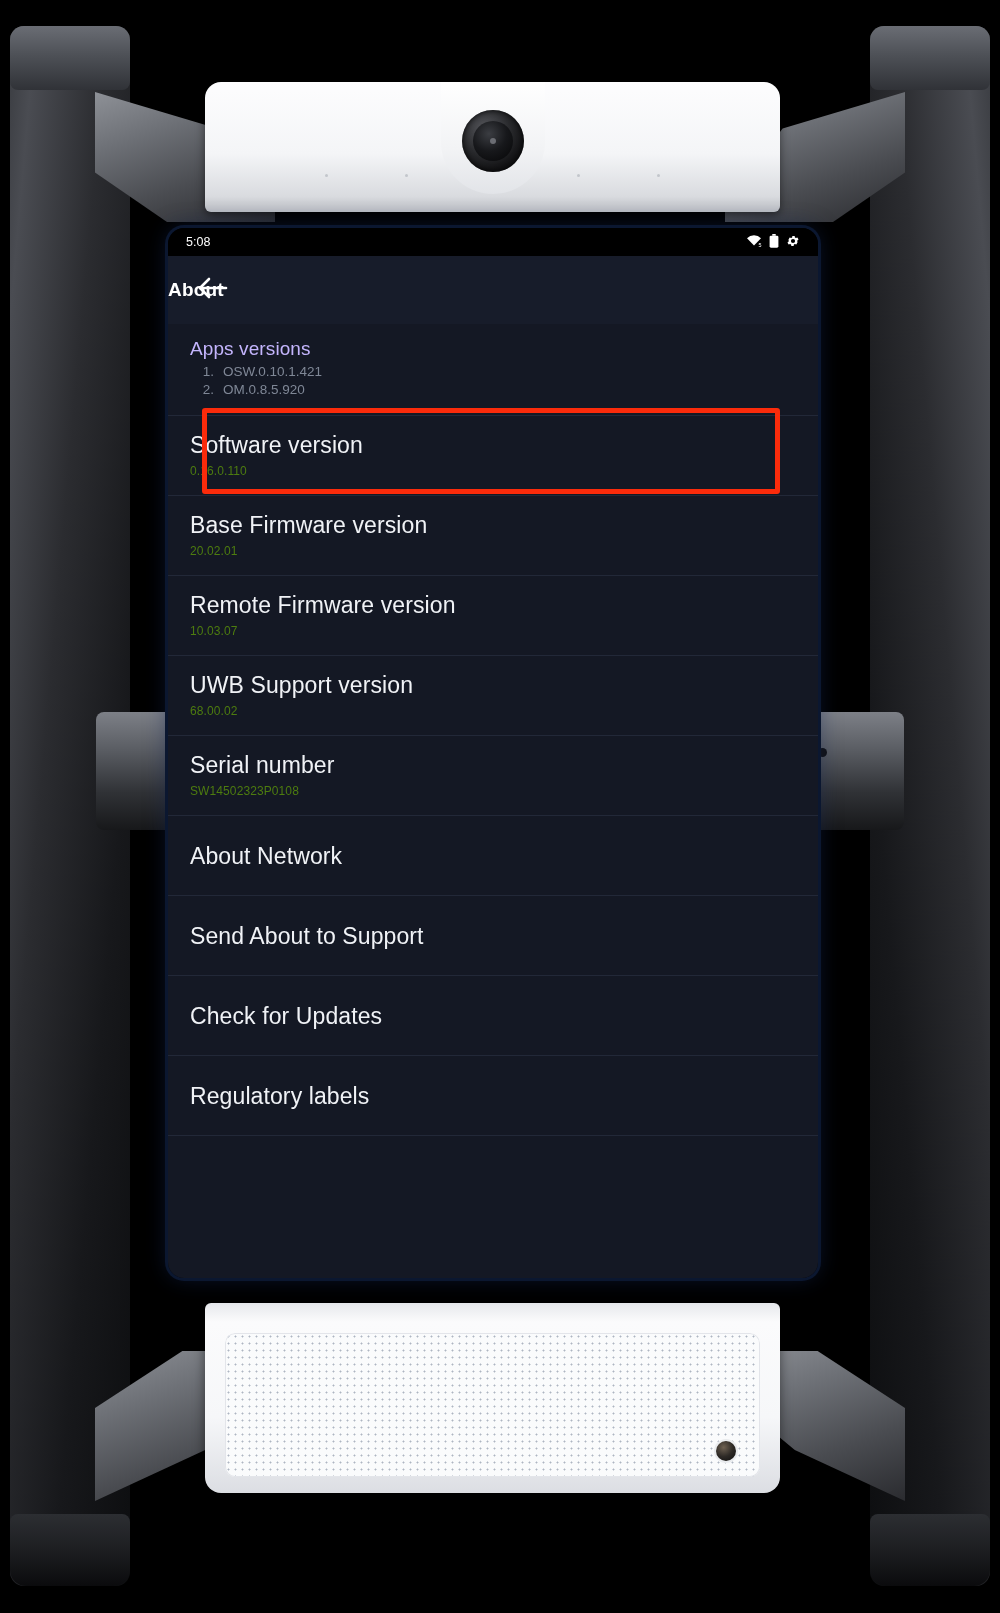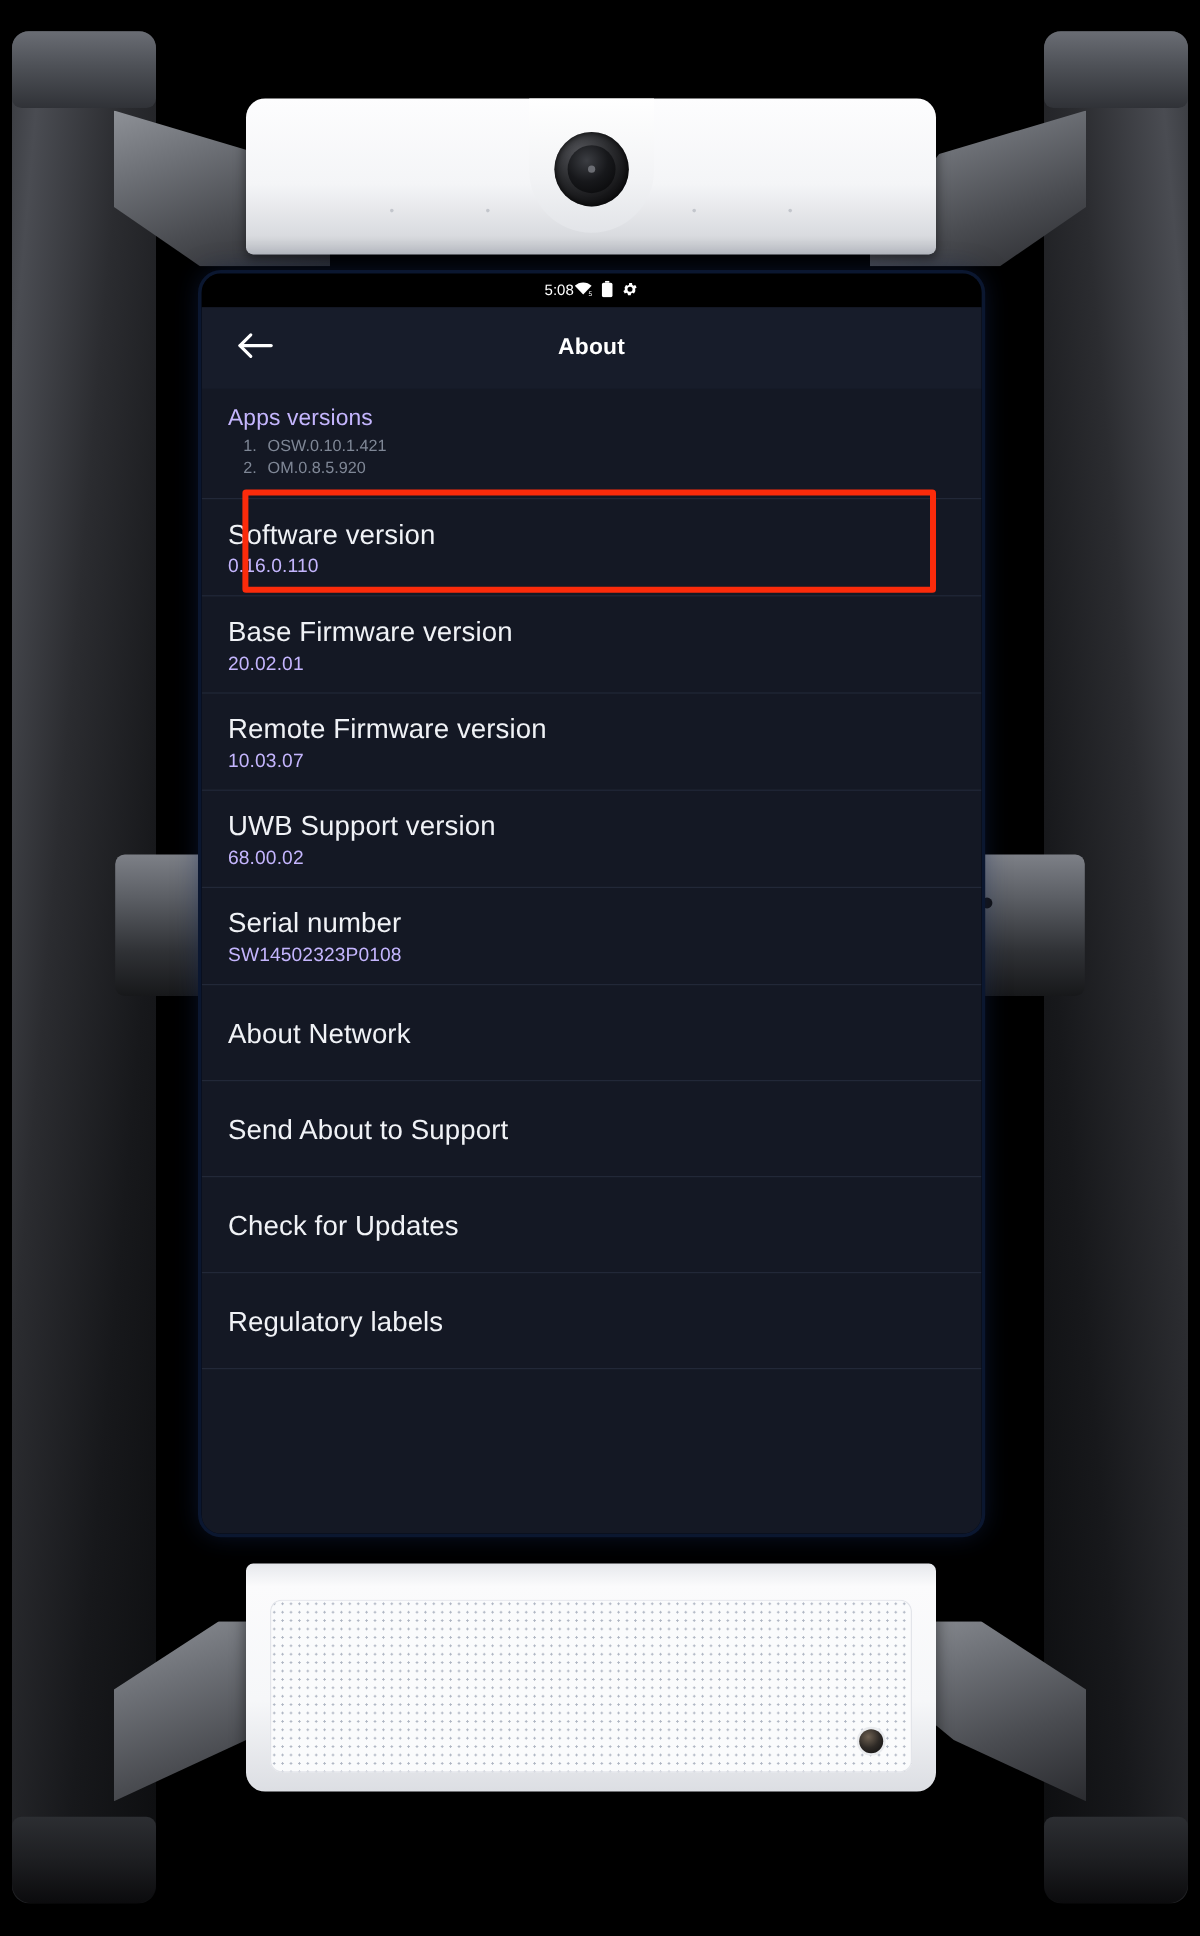--- a/index.html
+++ b/index.html
@@ -117,55 +117,55 @@
   .tablet {
     position:absolute; left:168px; top:228px; width:650px; height:1050px;
     background:#05060a;
     border-radius:16px;
     box-shadow:0 0 0 3px #0b1730, 0 0 22px rgba(20,40,90,.55);
     overflow:hidden;
   }
 
   .statusbar {
     height:28px; background:#000; color:#fff;
-    display:flex; align-items:center; justify-content:center;
+    display:flex; align-items:center; justify-content:space-between;
     padding:4px 18px; font-size:12.5px;
   }
   .status-icons { display:flex; align-items:center; gap:7px; }
 
   .screen { background:#141824; height:calc(100% - 28px); overflow:hidden; }
 
   .appbar {
     position:relative; height:68px; background:#171c2a;
     display:flex; align-items:center;
   }
   .back-btn {
     position:absolute; left:22px; width:46px; height:46px;
     display:flex; align-items:center; justify-content:center;
     cursor:pointer;
   }
   .appbar-title {
-    width:100%; text-align:center; color:#fff;
+    width:100%; color:#fff;
     font-size:19px; font-weight:bold; letter-spacing:.2px;
   }
 
   .section-head { padding:14px 22px 2px; }
   .section-head .sh-title { color:#c4b5fd; font-size:19px; font-weight:400; letter-spacing:.1px; }
   .sub-list { margin:3px 0 14px 8px; }
   .sub-item { color:#7f8796; font-size:13.5px; line-height:1.32; display:flex; gap:9px; }
   .sub-item .idx { width:16px; text-align:right; }
 
   .row {
     position:relative; padding:16px 22px 14px;
     border-top:1px solid #222838;
     min-height:80px;
   }
   .row.action { min-height:80px; display:flex; align-items:center; }
   .row-label { color:#f0f2f6; font-size:23px; font-weight:400; letter-spacing:.1px; }
-  .row-value { color:#c4b5fd; font-size:16px; margin-top:5px; letter-spacing:.1px; }
+  .row-value { color:#4d7c0f; font-size:12px; margin-top:5px; letter-spacing:.1px; }
   .row.spacer { min-height:86px; }
 
   
   .highlight-box {
     position:absolute;
     left:202px; top:408px; width:578px; height:86px;
     border:5px solid #fb2b0b;
     border-radius:3px;
     pointer-events:none;
     z-index:40;

